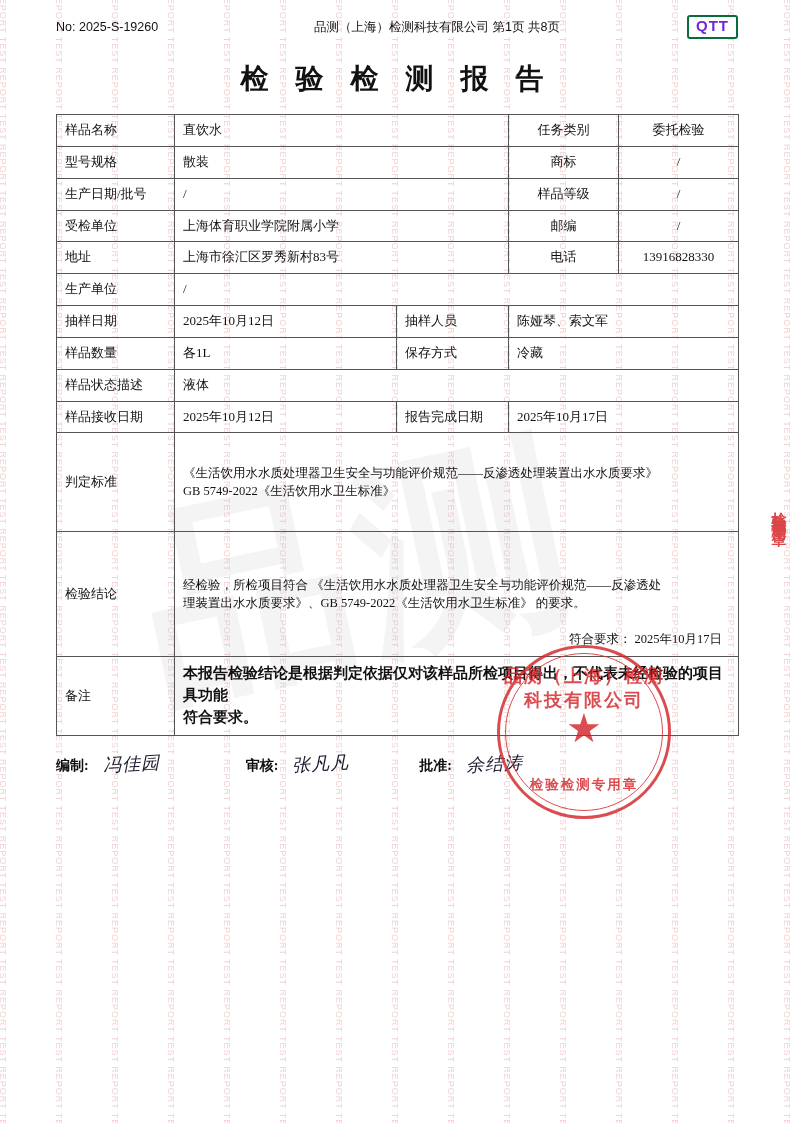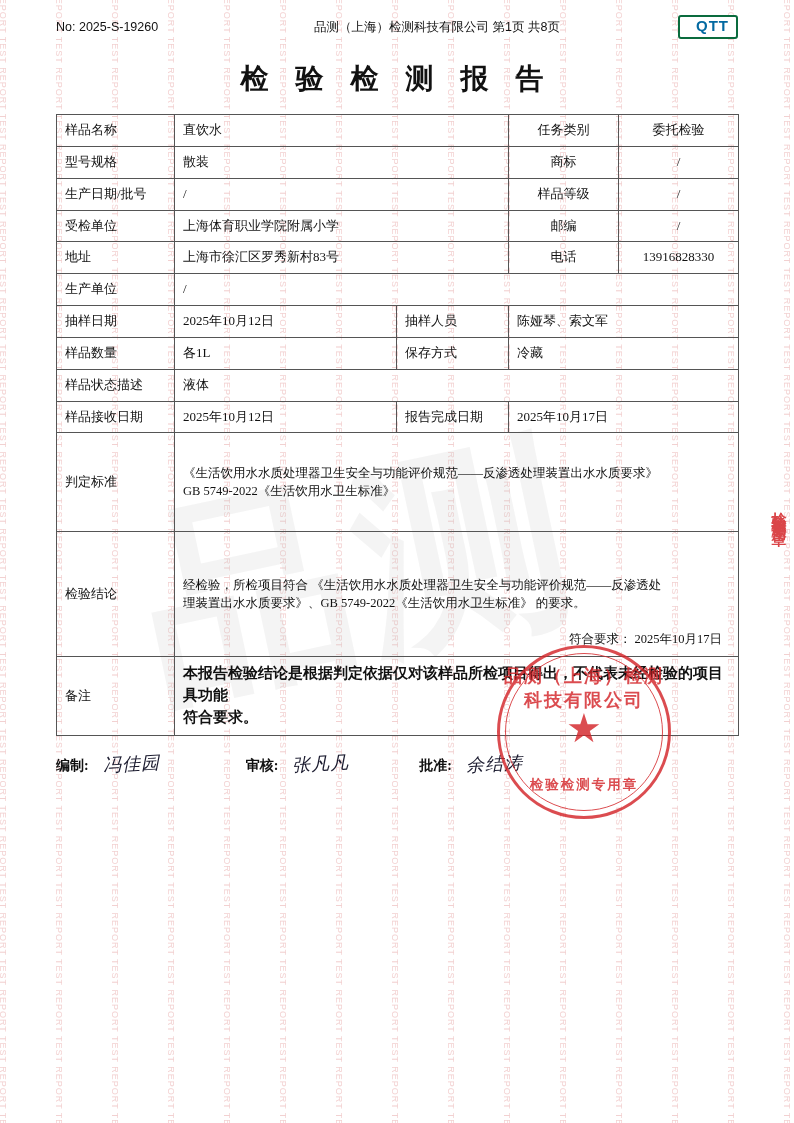--- a/index.html
+++ b/index.html
@@ -82,26 +82,26 @@
     white-space: nowrap;
   }
   .hdr-right {
     width: 90px;
     display: flex;
     justify-content: flex-end;
     align-items: center;
   }
   .logo-box {
     border: 2px solid #0a6b3d;
-    color: #0369a1;
+    color: #6d28d9;
     font-family: "Liberation Sans", sans-serif;
     font-weight: bold;
     font-size: 15px;
     letter-spacing: 1px;
-    padding: 1px 7px 2px 16px;
+    padding: 1px 7px 2px 7px;
     border-radius: 3px;
     line-height: 1.1;
     background: #fff;
   }
 
   .title {
     text-align: center;
     font-size: 28px;
     font-weight: bold;
     letter-spacing: 10px;

